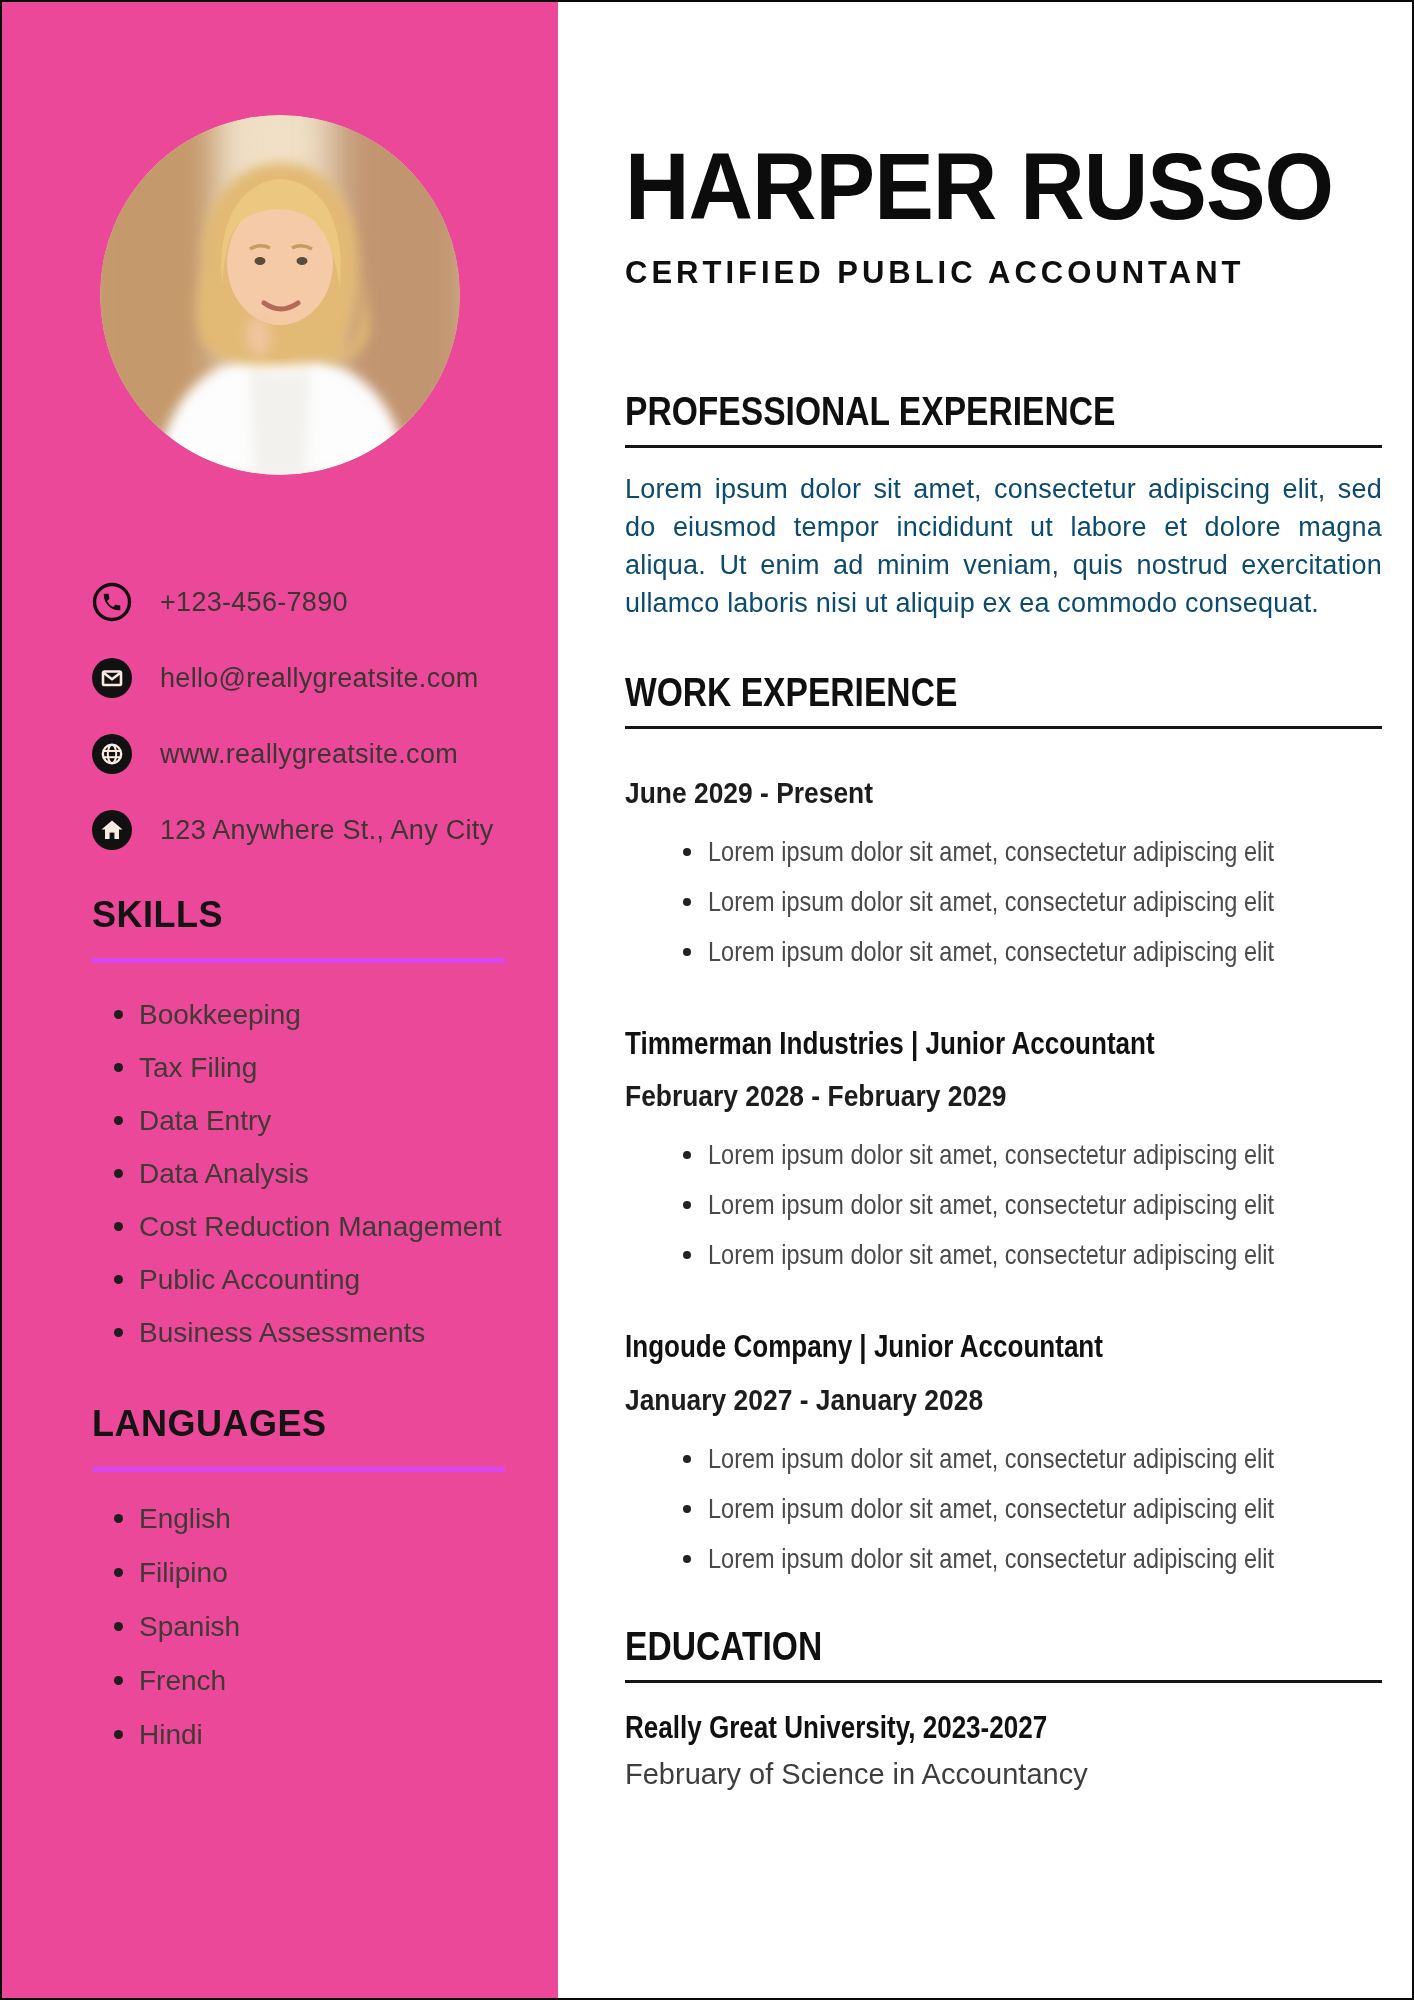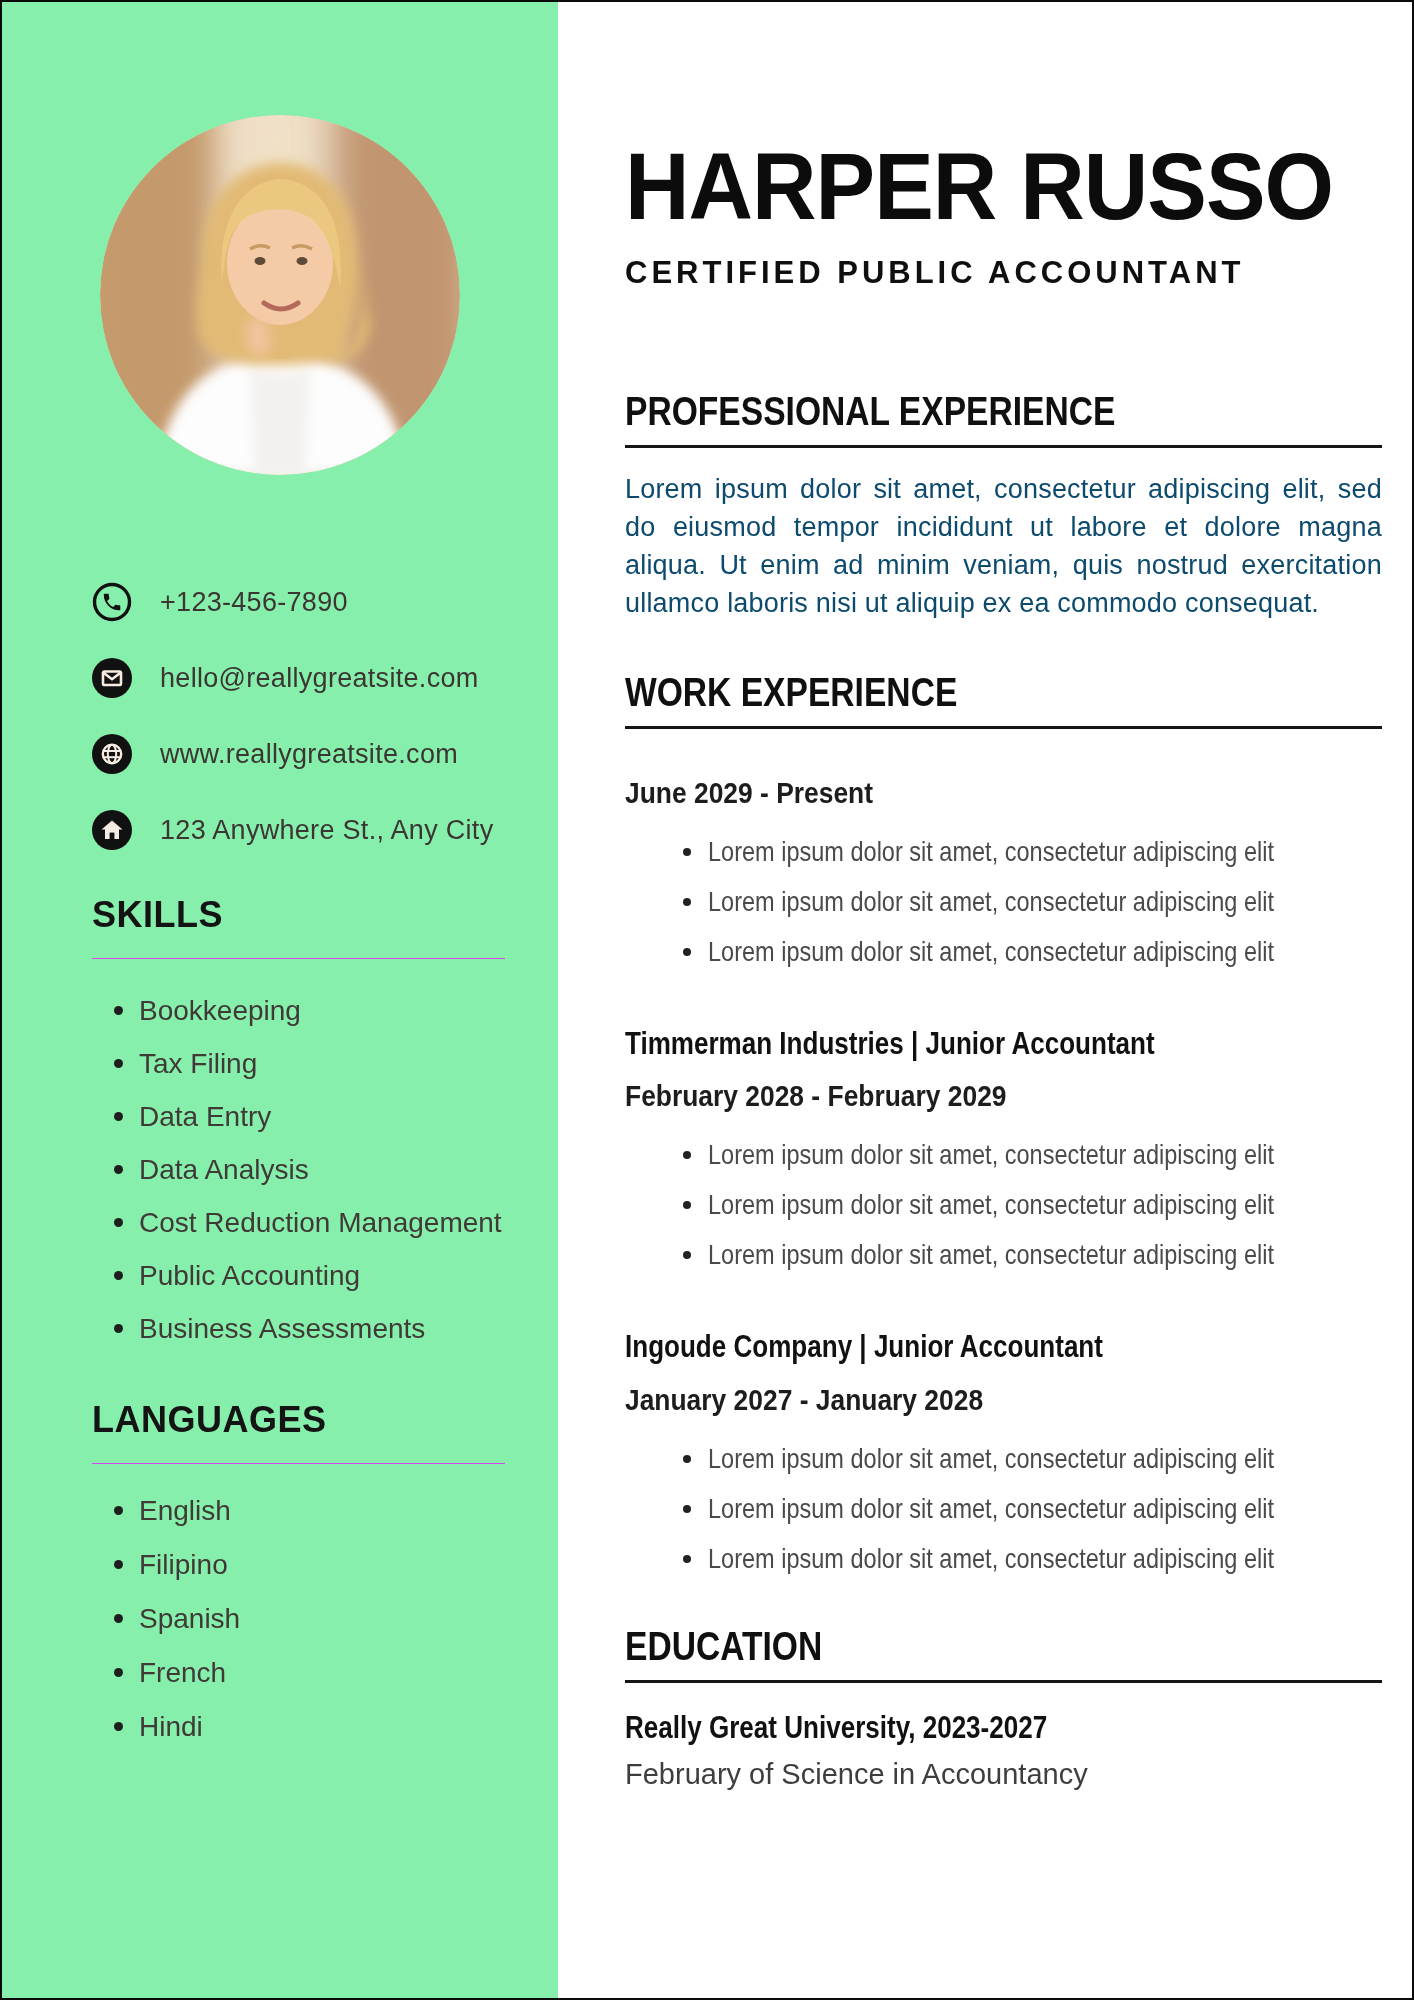--- a/index.html
+++ b/index.html
@@ -2,33 +2,33 @@
 <html><head>
 <meta charset="utf-8">
 <style>
   * { margin:0; padding:0; box-sizing:border-box; }
   body { background:#888; font-family:"Liberation Sans", sans-serif; }
   .page{
     width:1414px; height:2000px; margin:0 auto; background:#ffffff;
     border:2px solid #0a0a0a; display:flex; overflow:hidden; position:relative;
   }
   
-  .sidebar{ width:556px; min-width:556px; height:100%; background:#86efac; padding:0 0 0 90px; }
+  .sidebar{ width:556px; min-width:556px; height:100%; background:#ec4899; padding:0 0 0 90px; }
   .photo-wrap{ width:360px; height:360px; margin:113px 0 0 8px; border-radius:50%; overflow:hidden; }
   .photo-wrap svg{ display:block; }
   ul{ list-style:none; }
   .contact{ margin-top:107px; }
   .contact li{ display:flex; align-items:center; gap:28px; height:40px; margin-bottom:36px; }
   .contact li:last-child{ margin-bottom:0; }
   .ci{ width:40px; height:40px; flex:0 0 40px; display:inline-block; }
   .contact .ct{ font-size:27px; color:#3b3632; letter-spacing:.3px; }
   .side-section{ width:413px; }
   .side-head{
     font-size:36px; font-weight:700; color:#141414; letter-spacing:.5px;
-    padding-bottom:22px; border-bottom:1px solid #d946ef; line-height:1.2;
+    padding-bottom:22px; border-bottom:5px solid #d946ef; line-height:1.2;
   }
   .skills-section{ margin-top:43px; }
   .languages-section{ margin-top:52px; }
   .side-list{ margin-top:35px; }
   .side-list li{ position:relative; padding-left:47px; font-size:28px; line-height:34px; color:#3f3a36; margin-bottom:19px; }
   .languages-section .side-list{ margin-top:30px; }
   .languages-section .side-list li{ margin-bottom:20px; }
   .side-list li::before{ content:""; position:absolute; left:22px; top:12px; width:9px; height:9px; border-radius:50%; background:#1e1e1e; }
   
   .main{ flex:1; padding:138px 62px 0 67px; background:#fff; }

